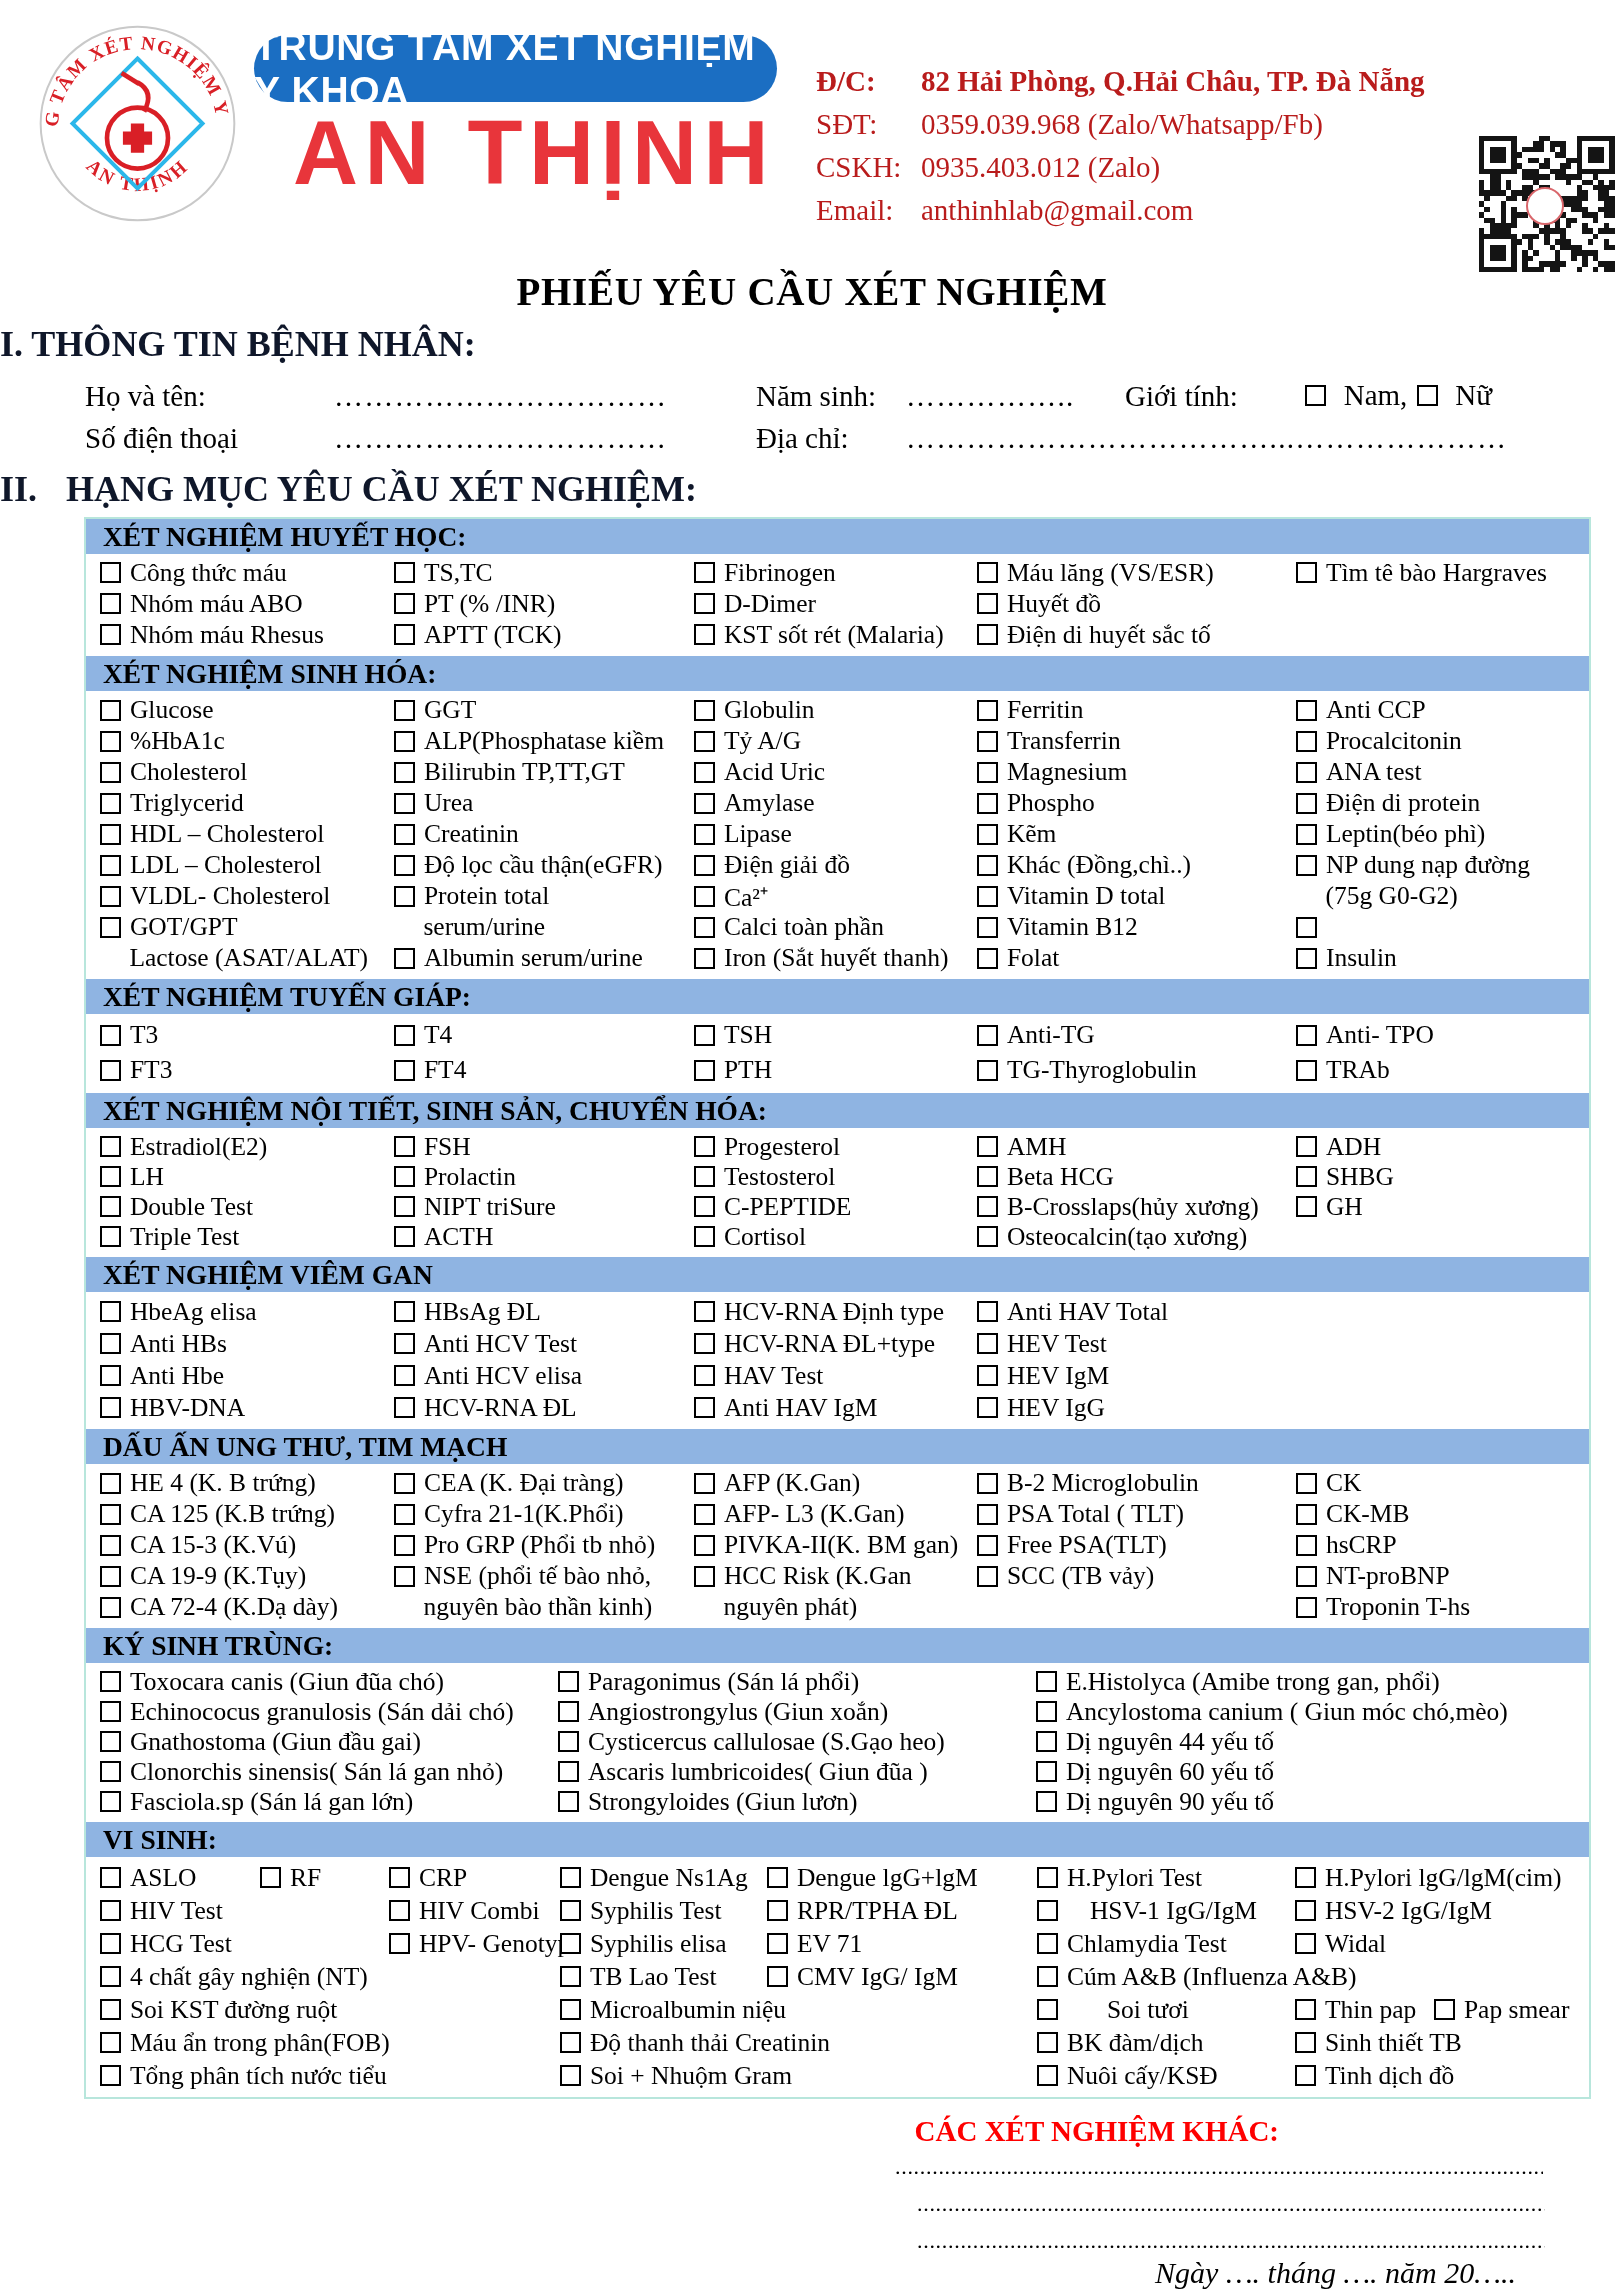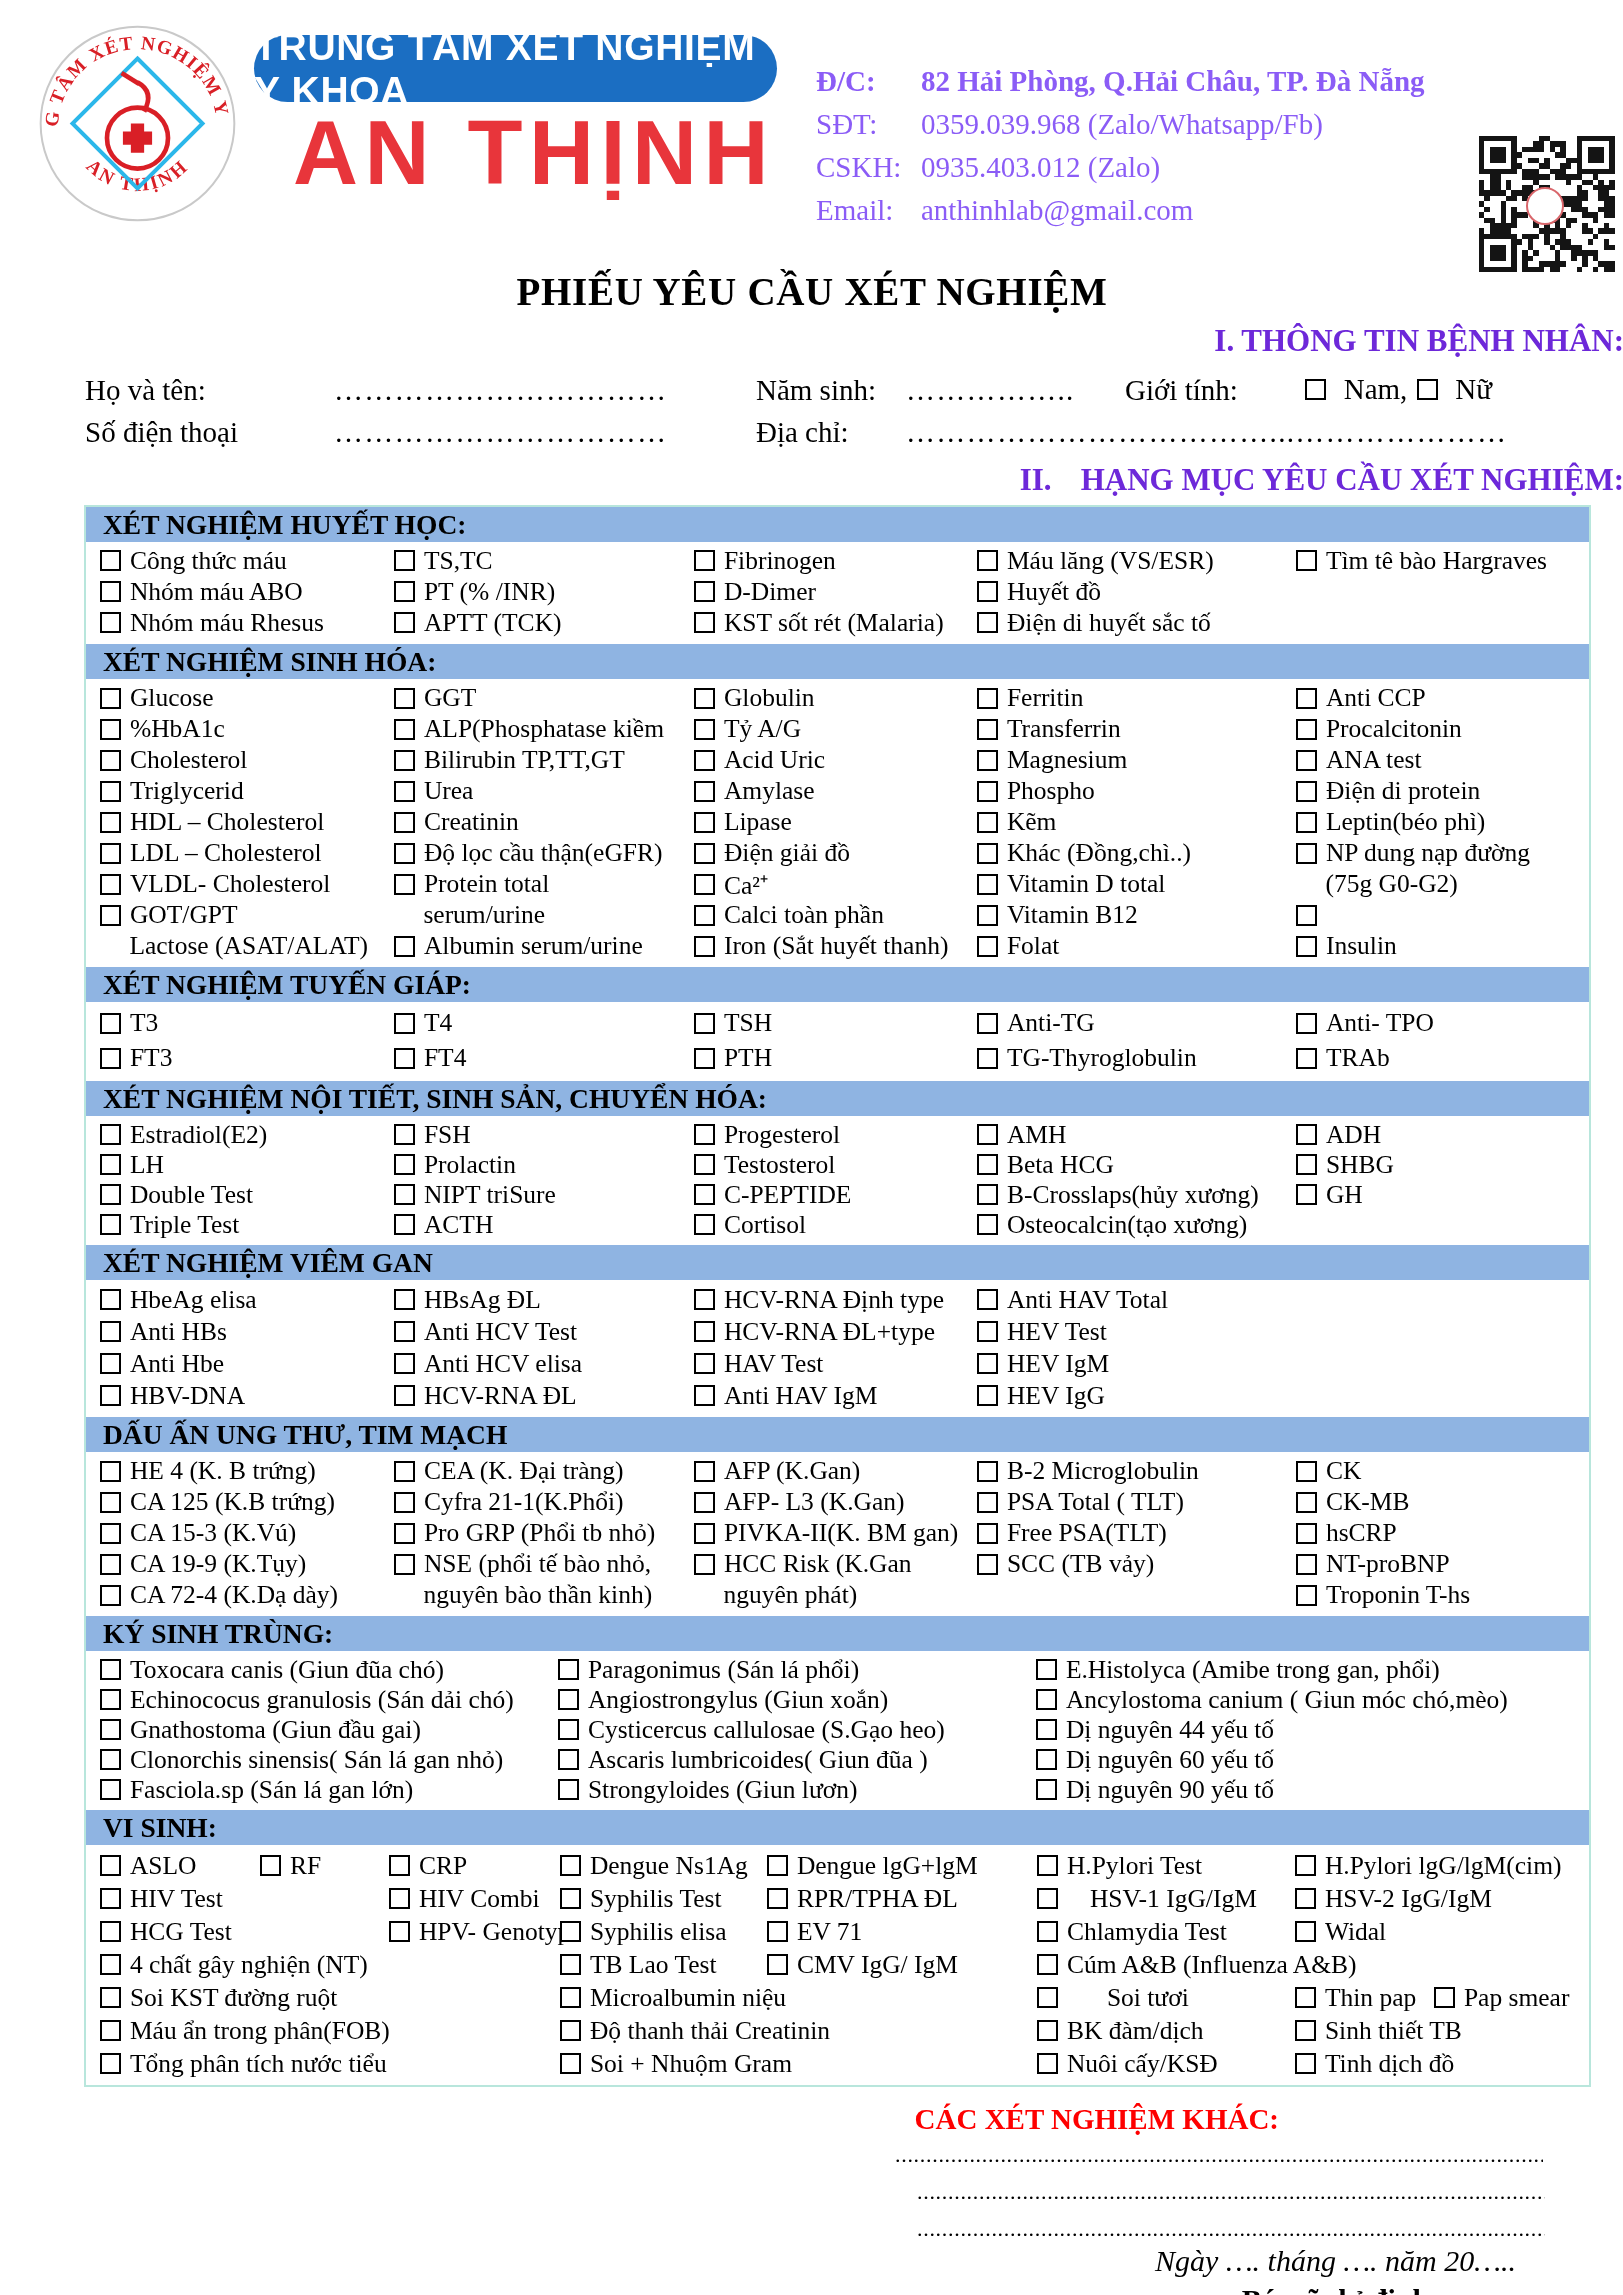--- a/index.html
+++ b/index.html
@@ -14,32 +14,32 @@
   .logo-right{margin-left:17px;margin-top:11.8px;}
   .logo-pill{
     background:#1b6ec2;color:#fff;border-radius:39px;height:67px;width:523px;
     display:flex;align-items:center;justify-content:center;
     font-family:"Liberation Sans",sans-serif;font-weight:bold;font-size:39px;letter-spacing:0.7px;
   }
   .brand{
     color:#e8353b;font-family:"Liberation Sans",sans-serif;font-weight:bold;
     font-size:90px;letter-spacing:6.5px;margin:1.3px 0 0 39px;line-height:1.1;
   }
-  .contact{position:absolute;left:816px;top:60px;color:#8b5cf6;font-size:29px;}
+  .contact{position:absolute;left:816px;top:60px;color:#b91c1c;font-size:29px;}
   .contact-row{display:grid;grid-template-columns:105px auto;line-height:43px;white-space:nowrap;}
   .contact-row.b{font-weight:bold;}
   .qr{position:absolute;right:9.2px;top:136px;width:136px;height:136px;background:#fff;
       display:grid;grid-template-columns:repeat(25,1fr);grid-template-rows:repeat(25,1fr);}
   .qr div{background:#fff;}
   .qr div.k{background:#141414;}
   .qr-logo{position:absolute;right:60px;top:187px;width:34px;height:34px;background:#fff;
       border:2px solid #d9666b;border-radius:50%;}
   
   .doc-title{text-align:center;font-weight:bold;font-size:39px;margin-top:13px;letter-spacing:0.7px;}
-  .sec-head{color:#6d28d9;font-weight:bold;font-size:31px;text-align:right;margin-top:9.2px;}
+  .sec-head{color:#0f172a;font-weight:bold;font-size:36px;text-align:left;margin-top:9.2px;}
   .sec-head .num{margin-right:29px;}
   .patient{margin:9.2px 39px 0 85px;font-size:29px;}
   .p-row{display:flex;align-items:baseline;line-height:42px;white-space:nowrap;}
   .p-label{display:inline-block;}
   .dots{letter-spacing:1.3px;}
   .pw-380{width:249px;} .pw-505{width:330px;} .ml-140{margin-left:92px;}
   .pw-230{width:150px;} .pw-255{width:167px;} .ml-80{margin-left:52px;} .pw-215{width:141px;}
   .gender{margin-left:39px;display:flex;align-items:center;gap:9.2px;}
   
   .cb{display:inline-block;width:17px;height:17px;border:2px solid #000;flex:none;

